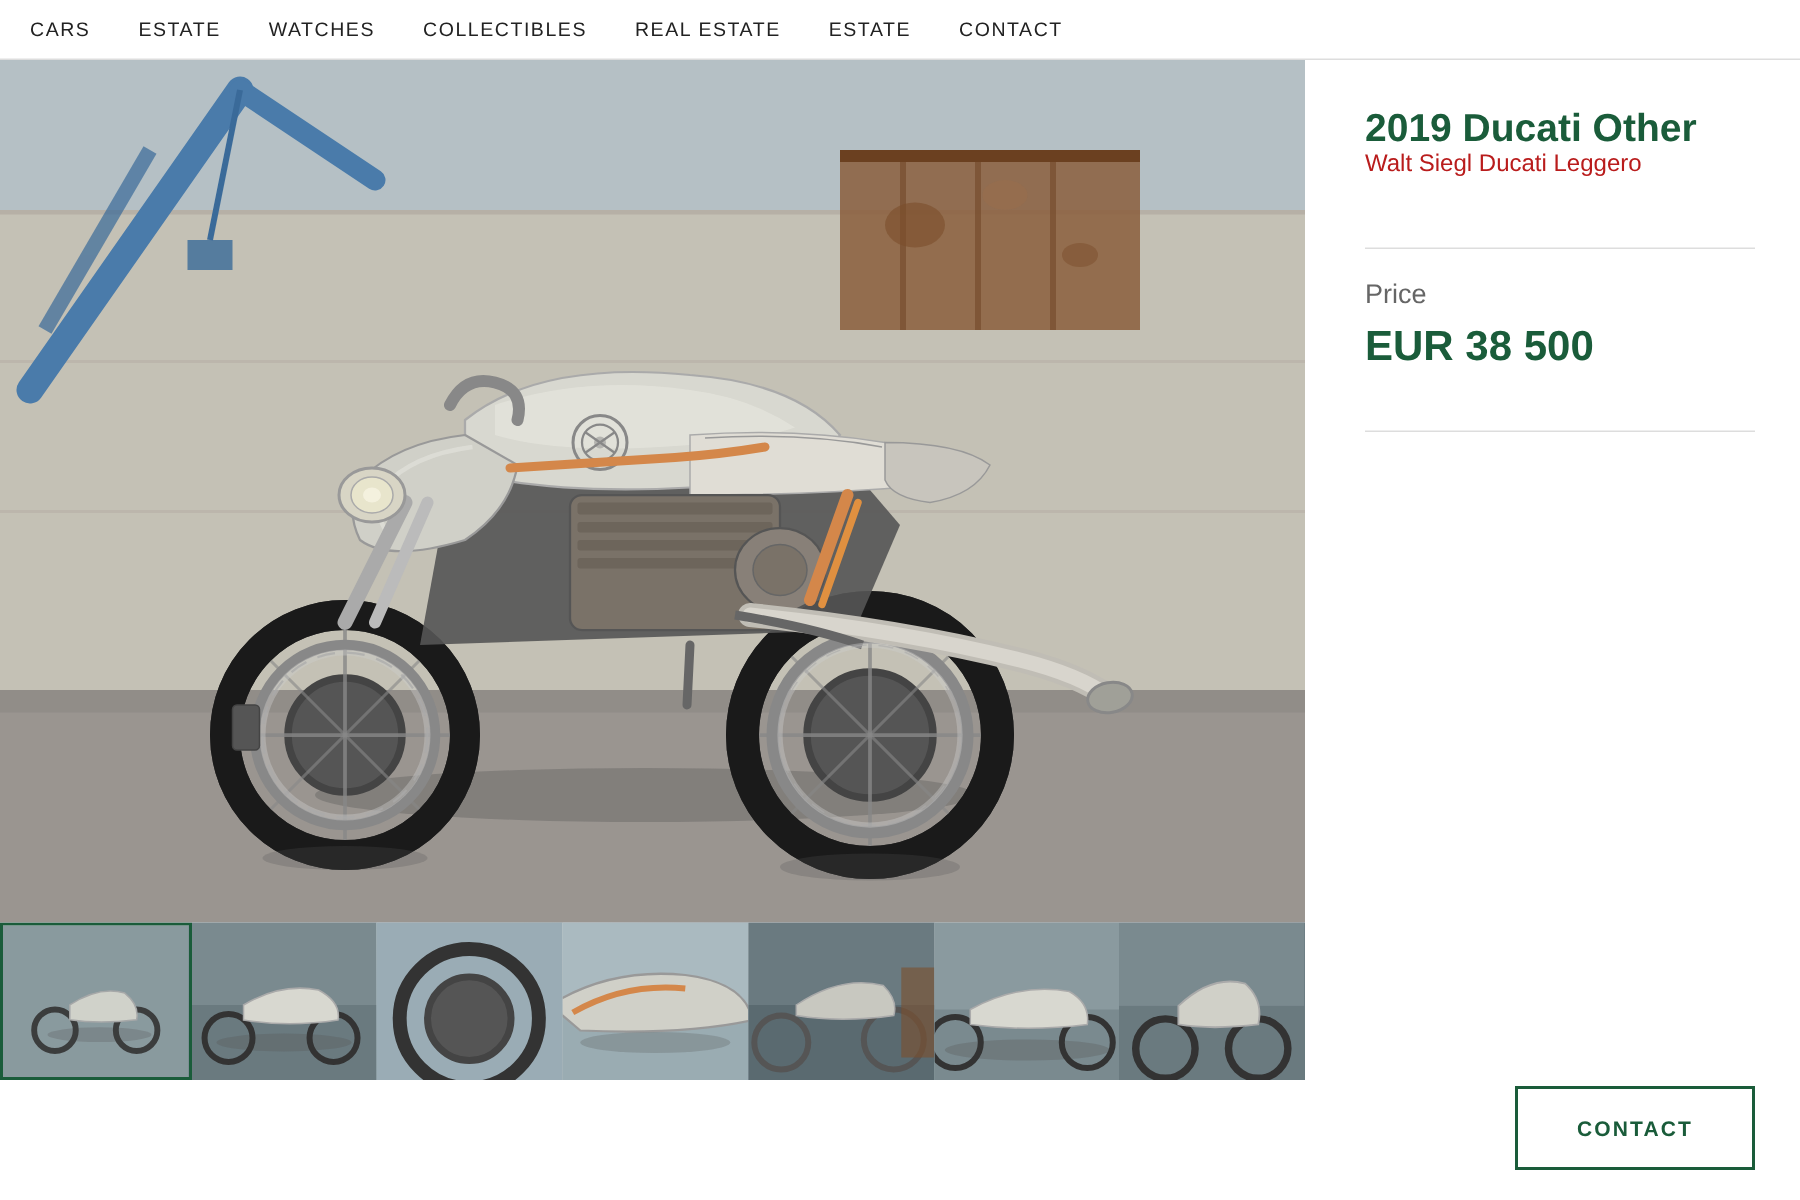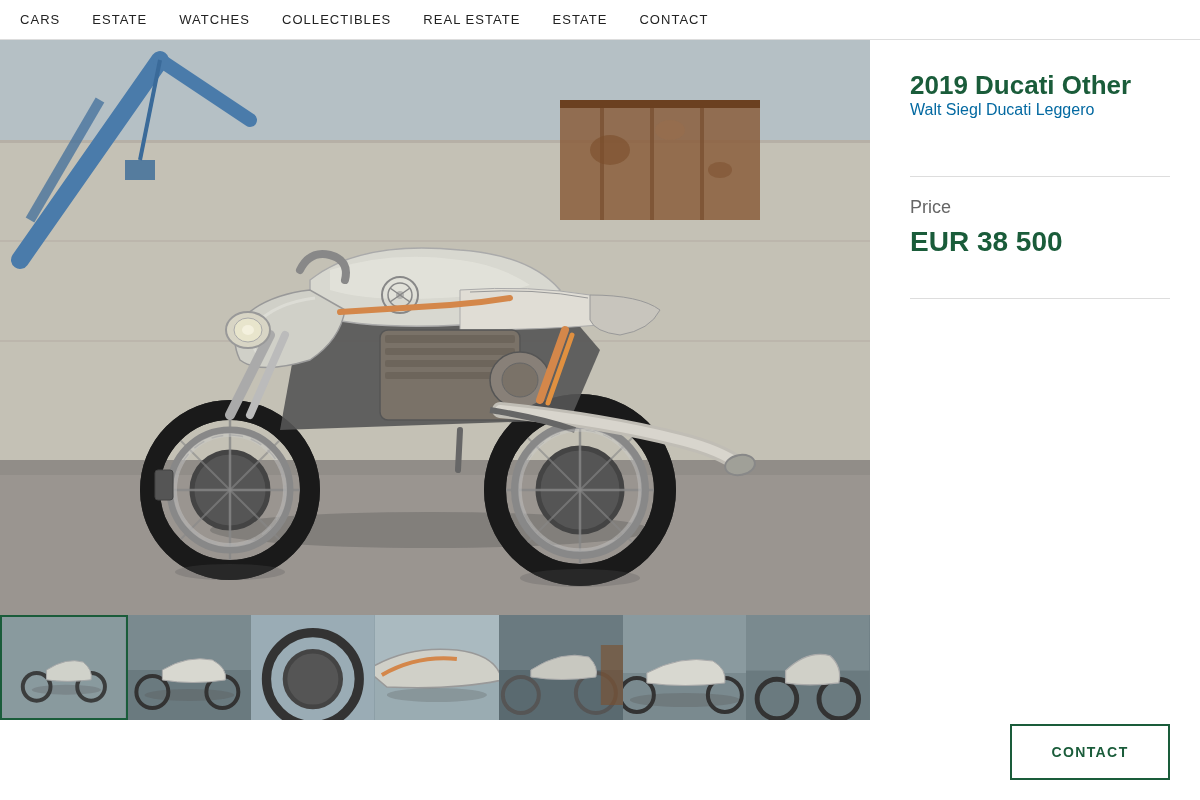--- a/index.html
+++ b/index.html
@@ -82,22 +82,22 @@
     .listing-title {
       font-size: 26px;
       font-weight: 700;
       color: #1a5c3a;
       line-height: 1.2;
       margin-bottom: 0;
     }
 
     .listing-subtitle {
       font-size: 16px;
-      color: #0369a1;
-      margin-bottom: 47px;
+      color: #b91c1c;
+      margin-bottom: 36px;
     }
 
     .divider {
       border: none;
       border-top: 1px solid #ddd;
       margin: 10px 0 20px 0;
     }
 
     .price-label {
       font-size: 18px;

